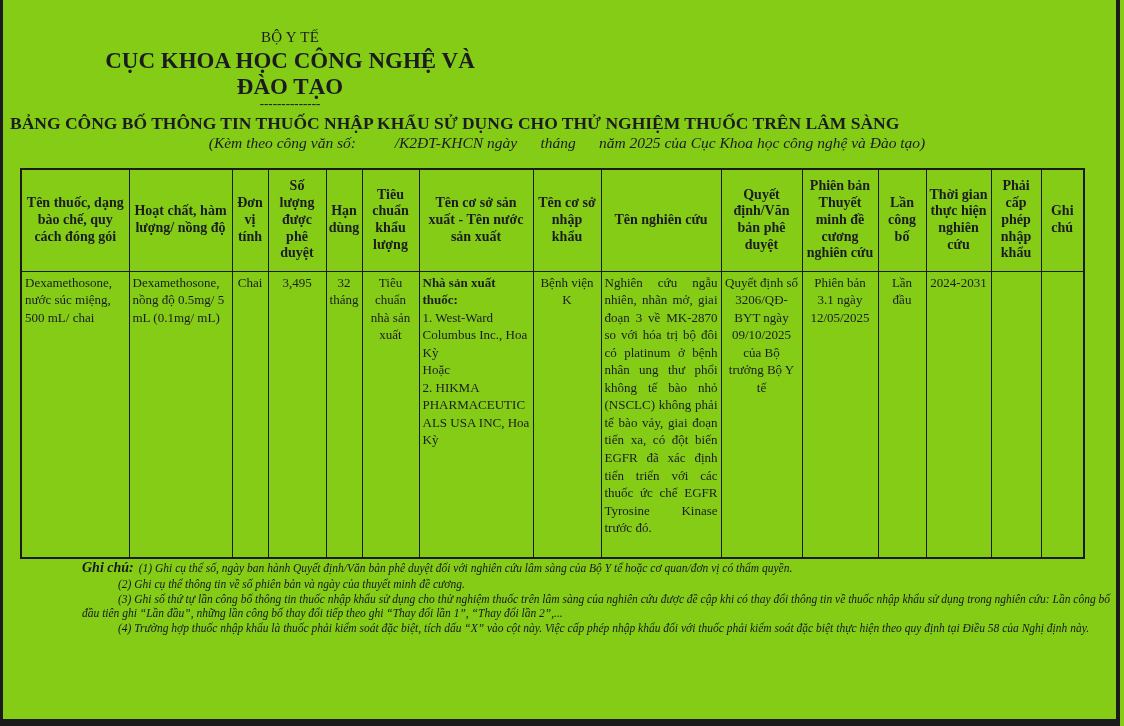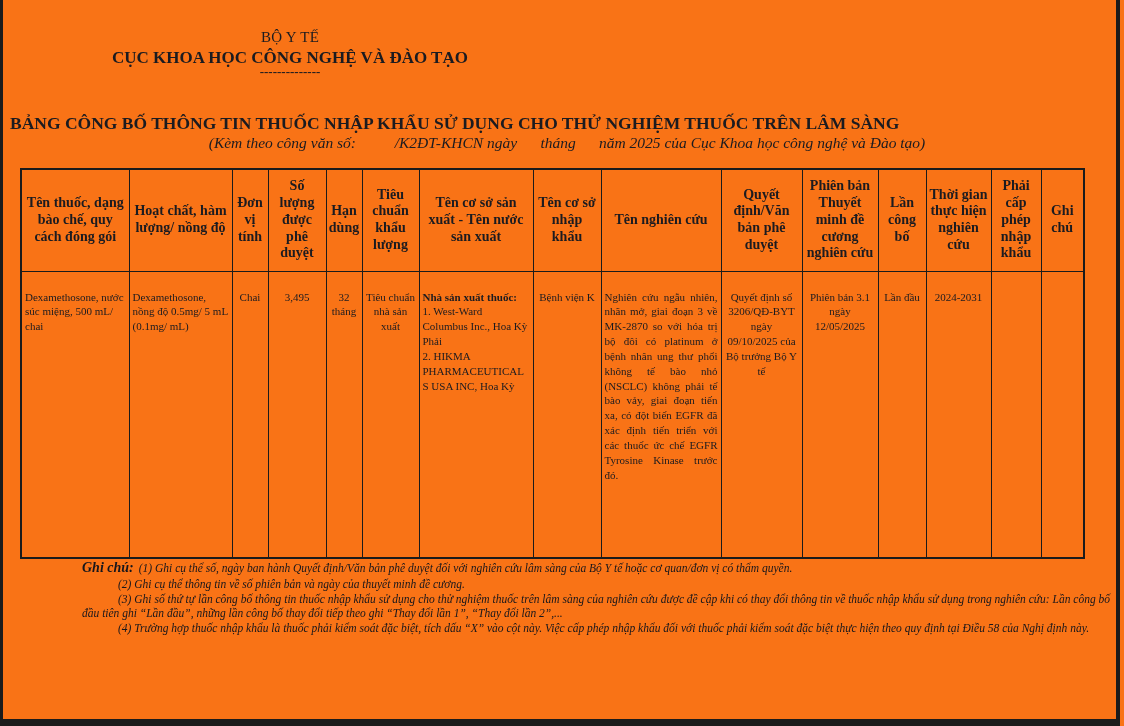--- a/index.html
+++ b/index.html
@@ -1,32 +1,32 @@
 <!DOCTYPE html>
 <html lang="vi"><head>
 <meta charset="utf-8">
 <style>
   html,body { margin:0; padding:0; background:#ffffff; }
   .page {
-    position:relative; width:1124px; height:726px; background:#f97316;
+    position:relative; width:1124px; height:726px; background:#84cc16;
     font-family:"Liberation Serif","DejaVu Serif",serif; color:#1b1b20;
     overflow:hidden;
   }
   
   .edge { position:absolute; background:#1b1b1b; }
   .edge-left   { left:0; top:0; width:3px; height:726px; }
   .edge-right  { left:1116px; top:0; width:4px; height:726px; }
   .edge-bottom { left:0; top:719px; width:1120px; height:7px; }
 
   .pre { white-space:pre; }
 
   .hdr-left  { position:absolute; top:29px; left:95px;  width:390px; text-align:center; }
   .hdr-right { position:absolute; top:30px; left:575px; width:430px; text-align:center; }
   .hl1 { font-size:15px; letter-spacing:.3px; }
-  .hl2 { font-size:17px; font-weight:bold; margin-top:2px; }
+  .hl2 { font-size:23px; font-weight:bold; margin-top:2px; }
   .hdiv { font-weight:bold; font-size:13px; line-height:8px; letter-spacing:0; }
   .hr1 { font-size:16px; font-weight:bold; }
   .hr2 { font-size:15.5px; font-weight:bold; margin-top:3px; }
   .hr3 { font-style:italic; font-size:15px; margin-top:5px; }
 
   .doc-title {
     position:absolute; top:113px; left:10px; width:1114px; text-align:left;
     font-weight:bold; font-size:17.5px; white-space:nowrap;
   }
   .doc-subtitle {
@@ -40,21 +40,21 @@
     border:2px solid #1b1b1b;
   }
   table.main th, table.main td { border:1.5px solid #1b1b1b; }
   table.main th {
     font-weight:bold; font-size:14px; line-height:1.2; text-align:center;
     vertical-align:middle; padding:1px 2px; overflow:hidden;
   }
   thead tr { height:102px; }
   tbody tr { height:287px; }
   table.main td {
-    font-size:11px; line-height:1.35; vertical-align:top; padding:18px 3px;
+    font-size:13px; line-height:1.35; vertical-align:top; padding:2px 3px;
     overflow:hidden;
   }
   td.center  { text-align:center; }
   td.justify { text-align:justify; }
   td.bw { overflow-wrap:break-word; word-wrap:break-word; }
   .mfr-title { font-weight:bold; }
 
   .notes {
     position:absolute; left:82px; top:559px; width:1038px;
     font-style:italic; font-size:11.5px; line-height:1.22; color:#16161c;
@@ -122,21 +122,21 @@
       <tr>
         <td class="bw">Dexamethosone, nước súc miệng, 500 mL/ chai</td>
         <td class="bw">Dexamethosone, nồng độ 0.5mg/ 5 mL (0.1mg/ mL)</td>
         <td class="center">Chai</td>
         <td class="center">3,495</td>
         <td class="center">32 tháng</td>
         <td class="center">Tiêu chuẩn nhà sản xuất</td>
         <td class="bw">
           <div class="mfr-title">Nhà sản xuất thuốc:</div>
           <div>1. West-Ward Columbus Inc., Hoa Kỳ</div>
-          <div>Phải</div>
+          <div>Hoặc</div>
           <div>2. HIKMA PHARMACEUTICALS USA INC, Hoa Kỳ</div>
         </td>
         <td class="center">Bệnh viện K</td>
         <td class="justify">Nghiên cứu ngẫu nhiên, nhãn mở, giai đoạn 3 về MK-2870 so với hóa trị bộ đôi có platinum ở bệnh nhân ung thư phổi không tế bào nhỏ (NSCLC) không phải tế bào vảy, giai đoạn tiến xa, có đột biến EGFR đã xác định tiến triển với các thuốc ức chế EGFR Tyrosine Kinase trước đó.</td>
         <td class="center">Quyết định số 3206/QĐ-BYT ngày 09/10/2025 của Bộ trưởng Bộ Y tế</td>
         <td class="center">Phiên bản 3.1 ngày 12/05/2025</td>
         <td class="center">Lần đầu</td>
         <td class="center">2024-2031</td>
         <td class="center"></td>
         <td class="center"></td>

